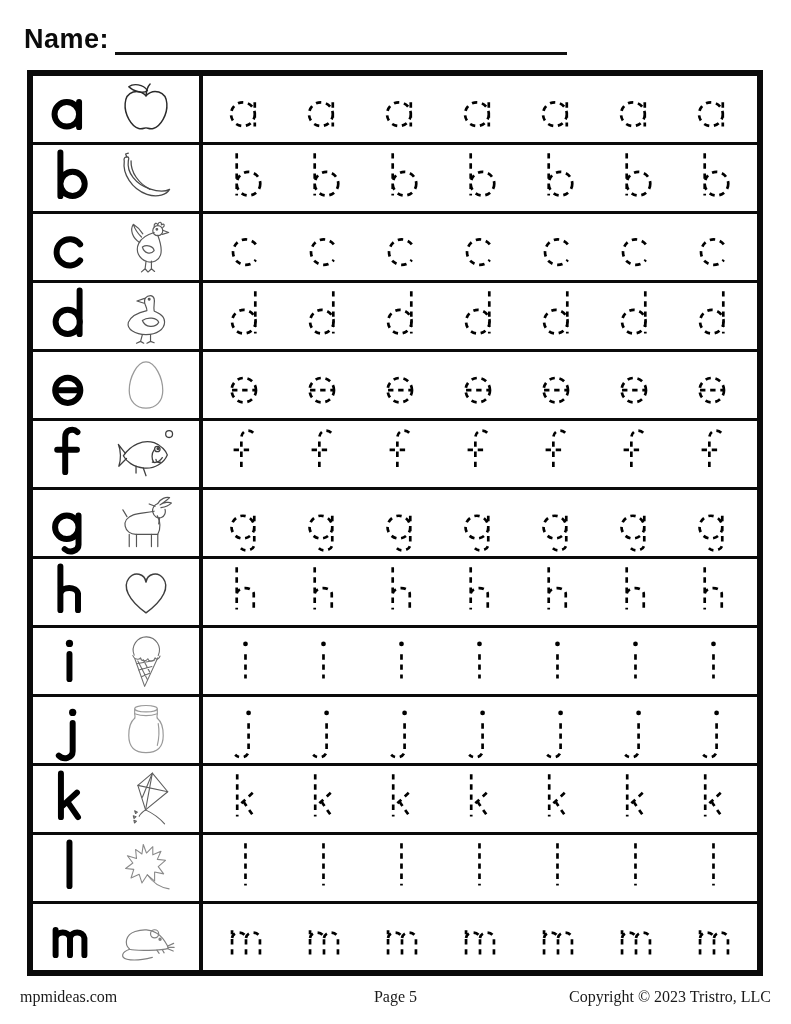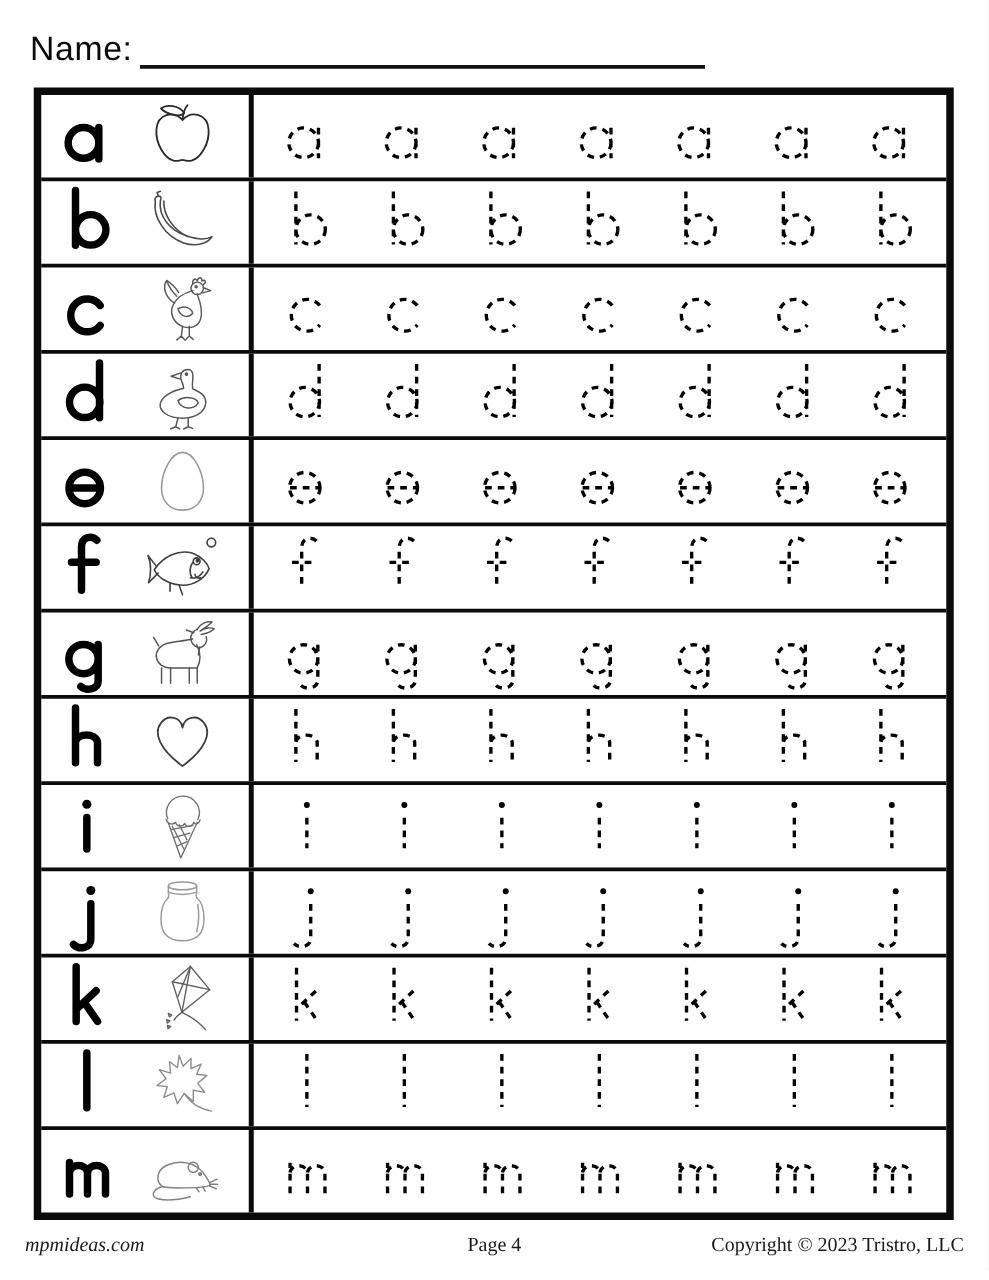--- a/index.html
+++ b/index.html
@@ -10,21 +10,21 @@
     font-family:"Liberation Sans",sans-serif;
     overflow:hidden;
     margin:0 auto;
   }
   
   .name-row{
     position:absolute;top:26px;left:24px;
     display:flex;align-items:flex-end;
   }
   .name-label{
-    font-weight:normal;font-size:27px;color:#0b0b0b;letter-spacing:.5px;
+    font-weight:bold;font-size:27px;color:#0b0b0b;letter-spacing:.5px;
     line-height:1;padding-bottom:2px;
   }
   .name-line{
     width:452px;height:24px;margin-left:6px;
     border-bottom:3px solid #111;
   }
   
   .grid{
     position:absolute;top:70px;left:27px;width:736px;
     border:6px solid #0b0b0b;background:#fff;box-sizing:border-box;
@@ -42,21 +42,21 @@
     justify-content:space-between;padding:0 22px;
   }
   svg.solid{width:46px;height:64px;flex:0 0 auto;}
   svg.trace{width:42px;height:62px;flex:0 0 auto;}
   svg.icon{width:58px;height:58px;}
   
   .footer{
     position:absolute;left:20px;right:20px;top:988px;
     font-family:"Liberation Serif",serif;font-size:16px;color:#1a1a1a;
   }
-  .footer .f-left{position:absolute;left:0;font-style:italic;}
+  .footer .f-left{position:absolute;left:0;}
   .footer .f-center{position:absolute;left:0;right:0;text-align:center;}
   .footer .f-right{position:absolute;right:0;}
 </style>
 </head>
 <body>
 
 <div class="sheet">
 
   <div class="name-row">
     <span class="name-label">Name:</span>
@@ -578,17 +578,17 @@
           </svg>
           <svg class="trace" viewBox="0 0 40 60" xmlns="http://www.w3.org/2000/svg">
       <path d="M6.5,47 L6.5,23.5 M6.5,31 C7.5,24 19,24 20,31 L20,47 M20,31 C21,24 32.5,24 33.5,31 L33.5,47" fill="none" stroke="#000000" stroke-width="2.6" stroke-linecap="butt" stroke-linejoin="round" stroke-dasharray="5.2 4.6"></path>
           </svg>
         </div>
       </div>
     </div>
 
   <div class="footer">
     <span class="f-left">mpmideas.com</span>
-    <span class="f-center">Page 4</span>
+    <span class="f-center">Page 5</span>
     <span class="f-right">Copyright © 2023 Tristro, LLC</span>
   </div>
 
 </div>
 
 </body></html>

